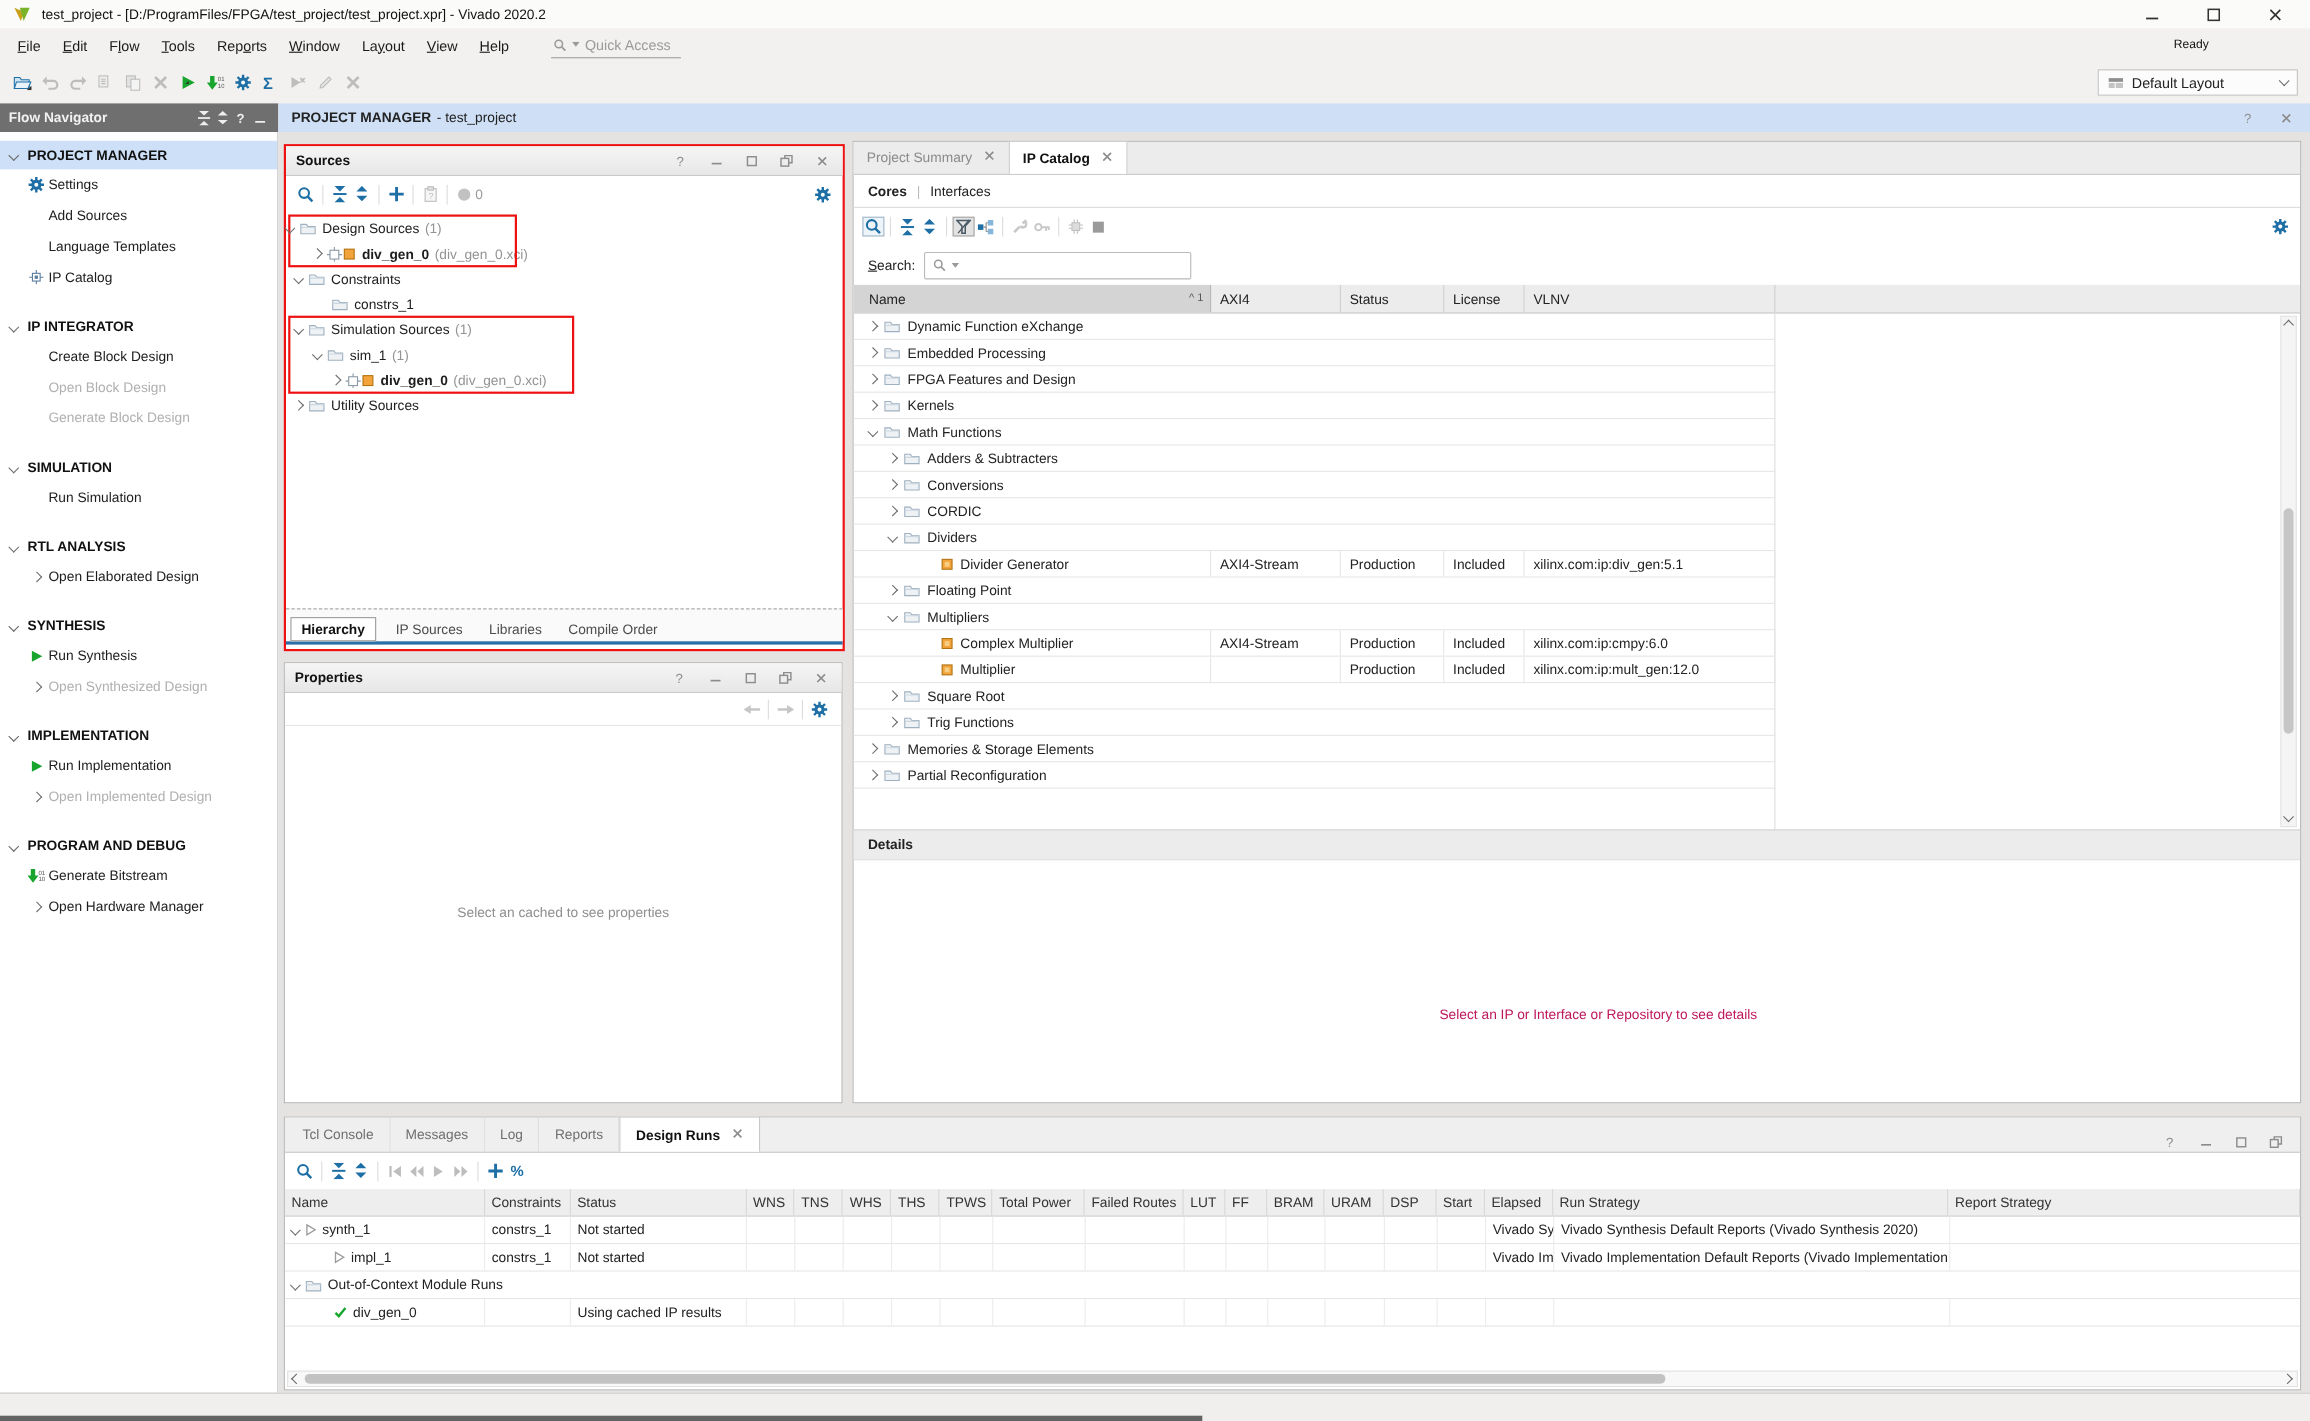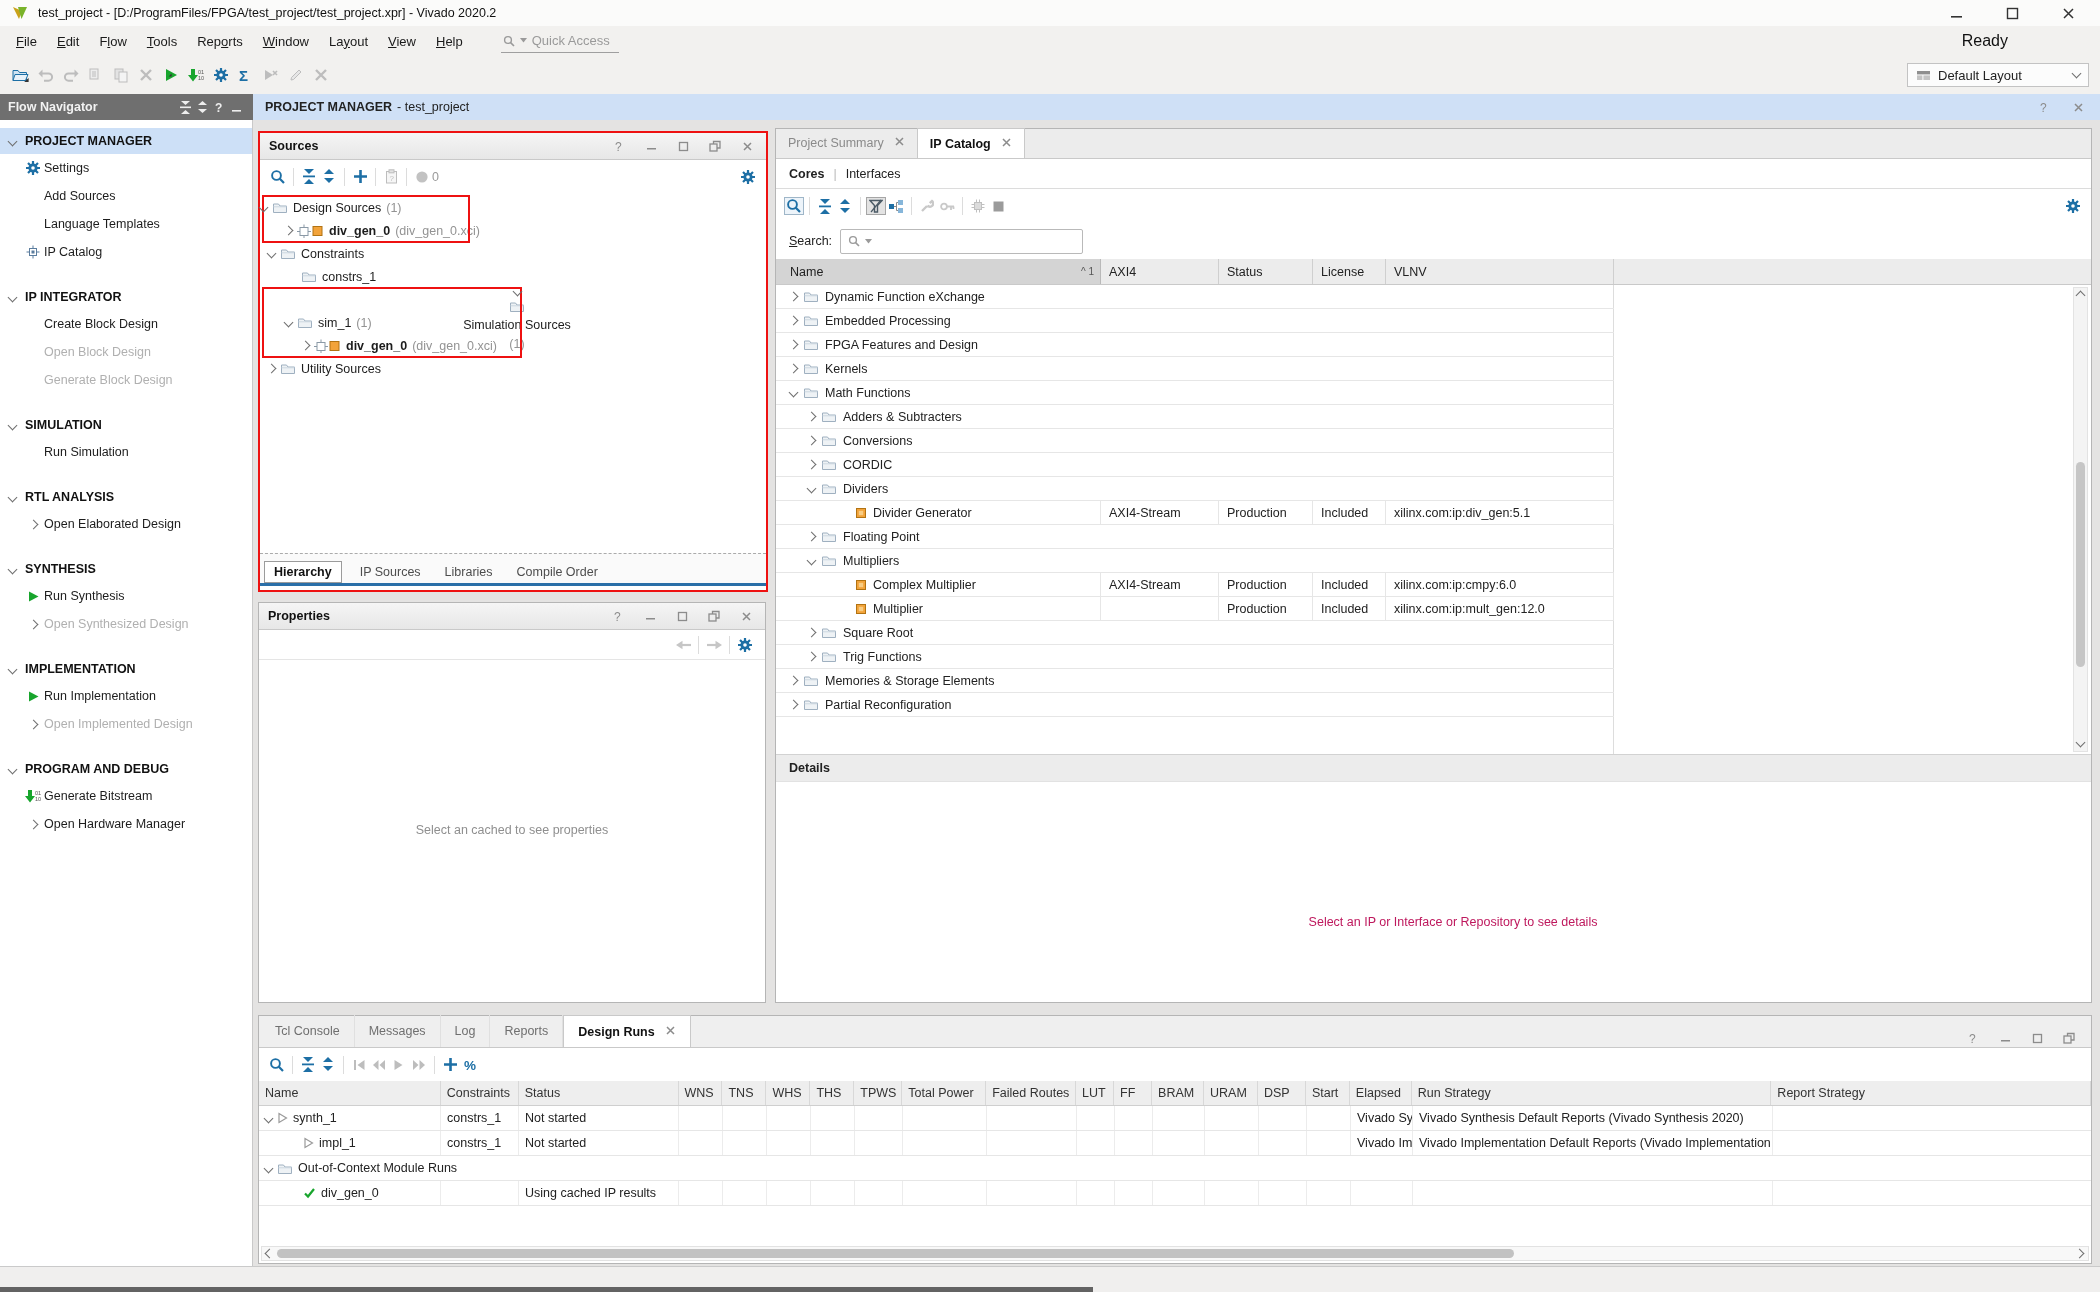--- a/index.html
+++ b/index.html
@@ -14,21 +14,21 @@
   .cv.down{transform:rotate(45deg);}
   .cv.lt{transform:rotate(135deg);}
   .cvph{width:11px;display:inline-block;flex:none;}
   
   #title-bar{left:0;top:0;width:2100px;height:26px;background:#fbfbfa;display:flex;align-items:center;padding:0 10px;}
   #title-bar .t{font-size:12.5px;color:#111;margin-left:8px;}
   #win-btns{display:flex;gap:36px;padding-right:12px;}
   #menu-bar{left:0;top:26px;width:2100px;height:30px;display:flex;align-items:center;padding:0 6px;background:#f2f1ef;}
   .mitem{padding:3px 10px;font-size:13px;color:#1a1a1a;}
   #quick-access{margin-left:28px;width:118px;border-bottom:1px solid #9f9f9f;display:flex;align-items:center;gap:4px;padding:2px 2px;color:#9a9a9a;font-size:13px;}
-  #ready{margin-left:auto;margin-right:86px;font-size:16px;color:#111;}
+  #ready{margin-left:auto;margin-right:86px;font-size:11px;color:#111;}
   #main-toolbar{left:0;top:56px;width:2100px;height:38px;display:flex;align-items:center;padding:0 8px;background:#f2f1ef;}
   #main-toolbar .ic{width:25px;height:22px;}
   #layout-dd{margin-left:auto;margin-right:3px;width:182px;height:24px;border:1px solid #c3c3c3;background:#fcfcfc;display:flex;align-items:center;padding:0 8px;gap:7px;font-size:13px;color:#222;}
   
   #flownav-header{left:0;top:94px;width:253px;height:26px;background:#6f6f6f;color:#f2f2f2;display:flex;align-items:center;padding:0 8px;font-weight:bold;font-size:12.5px;gap:0;}
   #flownav-header .ic{width:17px;height:14px;}
   #pm-banner{left:253px;top:94px;width:1847px;height:26px;background:#cfe0f6;display:flex;align-items:center;padding:0 12px;font-size:12.5px;color:#222;}
   #pm-banner b{font-weight:bold;}
   #pm-banner .ics{margin-left:auto;display:flex;gap:14px;color:#777;}
   
@@ -574,21 +574,21 @@
         <div class="strow" style="padding-left: 25px;">
           <span class="cvph"></span>
           <span class="ic" style="width: auto;">
             <svg width="16" height="13">
               <path d="M1.5 3 h5 l1.5 2 h6.5 v6.5 h-13 z" fill="#eef2f5" stroke="#9fb0c0"></path>
               <path d="M1.5 5.8 h13" stroke="#ccd7e0"></path>
             </svg>
           </span>
           <span class="lbl">constrs_1</span>
         </div>
-        <div class="strow" style="padding-left: 8px; flex-direction: column;">
+        <div class="strow" style="padding-left: 8px;">
           <span class="cv down"></span>
           <span class="ic" style="width: auto;">
             <svg width="16" height="13">
               <path d="M1.5 3 h5 l1.5 2 h6.5 v6.5 h-13 z" fill="#eef2f5" stroke="#9fb0c0"></path>
               <path d="M1.5 5.8 h13" stroke="#ccd7e0"></path>
             </svg>
           </span>
           <span class="lbl">Simulation Sources</span>
           <span class="gray">(1)</span>
         </div>

